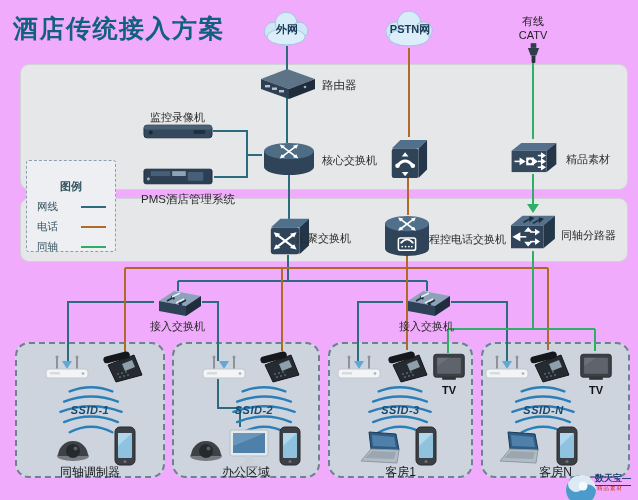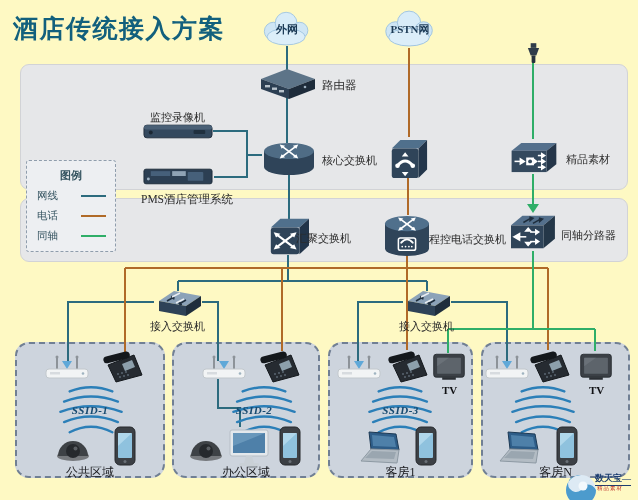--- a/index.html
+++ b/index.html
@@ -1,27 +1,27 @@
 <!DOCTYPE html>
 <html><head>
 <meta charset="utf-8">
 <style>
   html,body{margin:0;padding:0;background:#fff;}
   body{font-family:"Liberation Sans","DejaVu Sans",sans-serif;}
-  #canvas{position:relative;width:638px;height:500px;background:#fef9c3;overflow:hidden;font-family:Liberation Serif, serif;}
+  #canvas{position:relative;width:638px;height:500px;background:#f0abfc;overflow:hidden;}
   .panel{position:absolute;background:#e6e7e9;border:1px solid #d2d3d6;border-radius:9px;z-index:1;}
   #lines{position:absolute;left:0;top:0;z-index:2;pointer-events:none;}
   .dev,.lbl,.cloud,.watermark{position:absolute;z-index:3;}
   .lbl{font-size:11px;color:#2b2b2b;white-space:nowrap;z-index:3;}
   .lbl.c{text-align:center;white-space:normal;line-height:1.25;}
   .title{position:absolute;left:13px;top:12px;font-size:25px;font-weight:bold;color:#12607d;letter-spacing:1.5px;z-index:3;}
   .cloud-label{position:absolute;left:0;top:0;width:100%;height:100%;display:flex;align-items:center;justify-content:center;font-size:11px;font-weight:bold;color:#1c3a55;}
   .catv-label{position:absolute;text-align:center;font-size:11px;color:#222;line-height:1.3;z-index:3;}
   .legend{position:absolute;left:26px;top:160px;width:88px;height:90px;border:1px dashed #8f9dac;border-radius:3px;background:#edeff2;z-index:3;}
-  .legend-title{text-align:center;font-size:11px;font-weight:bold;color:#33525f;margin-top:7px;}
+  .legend-title{text-align:center;font-size:11px;font-weight:bold;color:#33525f;margin-top:18px;}
   .legend-row{display:flex;align-items:center;gap:21px;padding:6px 9px 0 10px;}
   .legend-label{font-size:10.5px;color:#33525f;width:23px;flex:none;}
   .legend-swatch{flex:1;height:2.5px;}
   .zone-bg{position:absolute;z-index:1;background:#cdd4dd;border:2px dashed #707f94;border-radius:14px;box-sizing:border-box;}
   .zone{position:absolute;z-index:3;}
   .zdev{position:absolute;}
   .ssid{position:absolute;left:0;width:100%;text-align:center;font-weight:bold;font-size:11px;font-style:italic;color:#174a70;letter-spacing:.5px;}
   .zname{position:absolute;left:0;width:100%;text-align:center;top:122px;font-size:12px;color:#17181c;}
   .tvlbl{position:absolute;font-size:11px;font-weight:bold;color:#101114;}
   .wm-main{position:absolute;left:30px;top:4px;font-size:9px;font-weight:bold;color:#1d3e70;filter:blur(.3px);white-space:nowrap;border-bottom:1px solid #1d3e70;}
@@ -186,20 +186,24 @@
         <use href="#sym-cloud"></use>
       </svg>
     <div class="cloud-label">外网</div>
   </div>
   <div class="cloud" style="left:379px;top:10px;width:62px;height:39px;">
     <svg width="62" height="39">
         <use href="#sym-cloud"></use>
       </svg>
     <div class="cloud-label">PSTN网</div>
   </div>
+  <div class="catv-label" style="left:503px;top:14px;width:60px;">
+    <span>有线</span><br>
+    <span>CATV</span>
+  </div>
   <div class="dev" style="left:526px;top:43px;">
     <svg width="15" height="21" viewBox="0 0 16 22">
       <rect x="5" y="0" width="6" height="5" fill="#2f3c49"></rect>
       <polygon points="2,5 14,5 11,13 5,13" fill="#2f3c49"></polygon>
       <rect x="6" y="13" width="4" height="8" rx="1" fill="#26313d"></rect>
     </svg>
   </div>
 
   <div class="legend">
     <div class="legend-title">图例</div>
@@ -371,21 +375,21 @@
     <span class="zdev" style="left:34px;top:42px;"><svg width="84" height="52" viewBox="0 0 90 56">
           <use href="#sym-wifi"></use>
         </svg></span>
     <span class="ssid" style="top:62px;">SSID-1</span>
     <span class="zdev" style="left:38px;top:90px;"><svg width="40" height="30">
           <use href="#sym-camera"></use>
         </svg></span>
     <span class="zdev" style="left:98px;top:84px;"><svg width="24" height="40">
           <use href="#sym-mobile"></use>
         </svg></span>
-    <div class="zname">公共区域</div>
+    <div class="zname">同轴调制器</div>
   </div>
 
   <div class="zone" style="left:172px;top:342px;width:148px;height:136px;">
     <span class="zdev" style="left:28px;top:12px;"><svg width="48" height="30">
           <use href="#sym-ap"></use>
         </svg></span>
     <span class="zdev" style="left:86px;top:6px;"><svg width="44" height="36">
           <use href="#sym-phone"></use>
         </svg></span>
     <span class="zdev" style="left:50px;top:42px;"><svg width="84" height="52" viewBox="0 0 90 56">
@@ -435,20 +439,21 @@
     <span class="zdev" style="left:47px;top:6px;"><svg width="44" height="36">
           <use href="#sym-phone"></use>
         </svg></span>
     <span class="zdev" style="left:98px;top:10px;"><svg width="34" height="30" viewBox="0 0 40 34">
           <use href="#sym-tv"></use>
         </svg></span>
     <span class="tvlbl" style="left:108px;top:42px;">TV</span>
     <span class="zdev" style="left:20px;top:42px;"><svg width="84" height="52" viewBox="0 0 90 56">
           <use href="#sym-wifi"></use>
         </svg></span>
+    <span class="ssid" style="top:62px;left:-12px;">SSID-N</span>
     <span class="zdev" style="left:14px;top:88px;"><svg width="48" height="36">
           <use href="#sym-laptop"></use>
         </svg></span>
     <span class="zdev" style="left:74px;top:84px;"><svg width="24" height="40">
           <use href="#sym-mobile"></use>
         </svg></span>
     <div class="zname">客房N</div>
   </div>
 
   <div class="watermark" style="left:565px;top:468px;width:73px;height:32px;">

